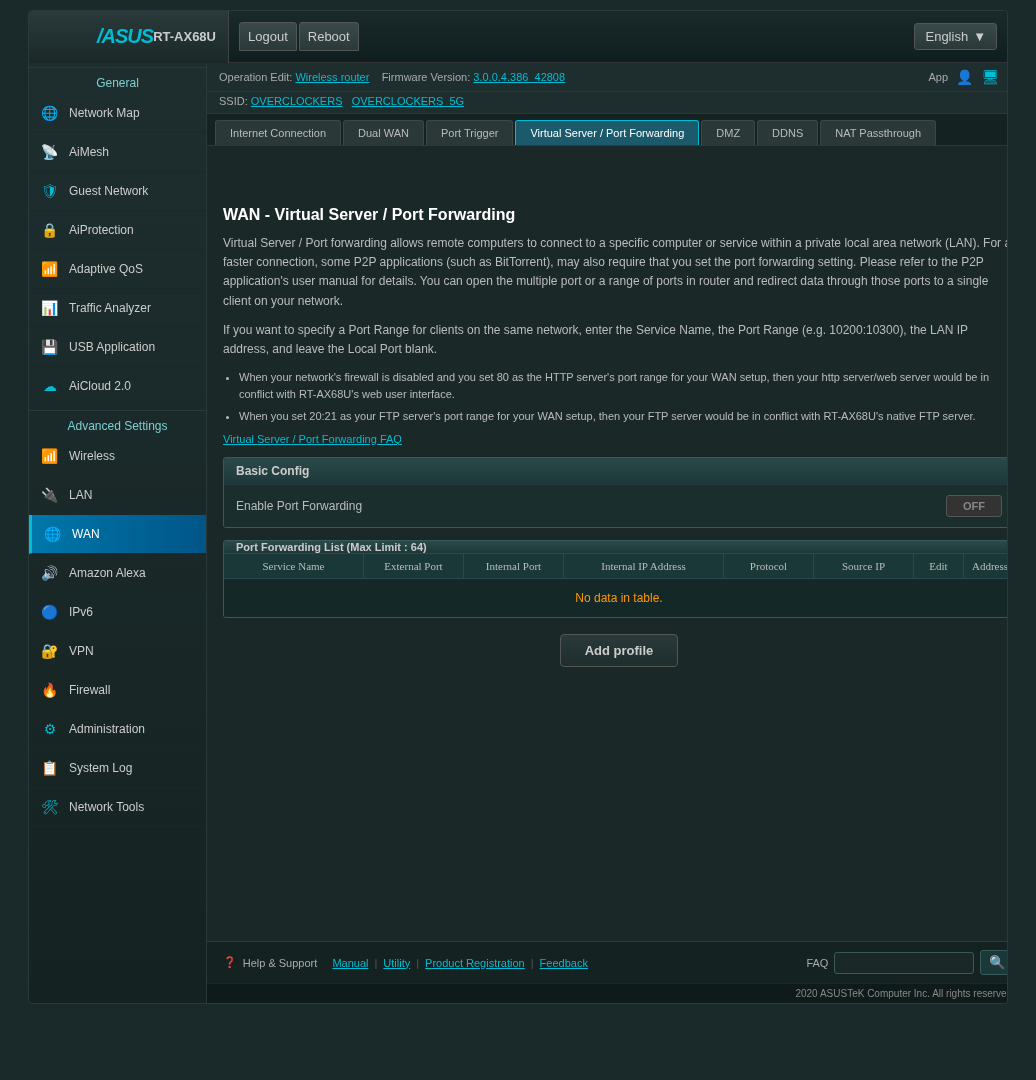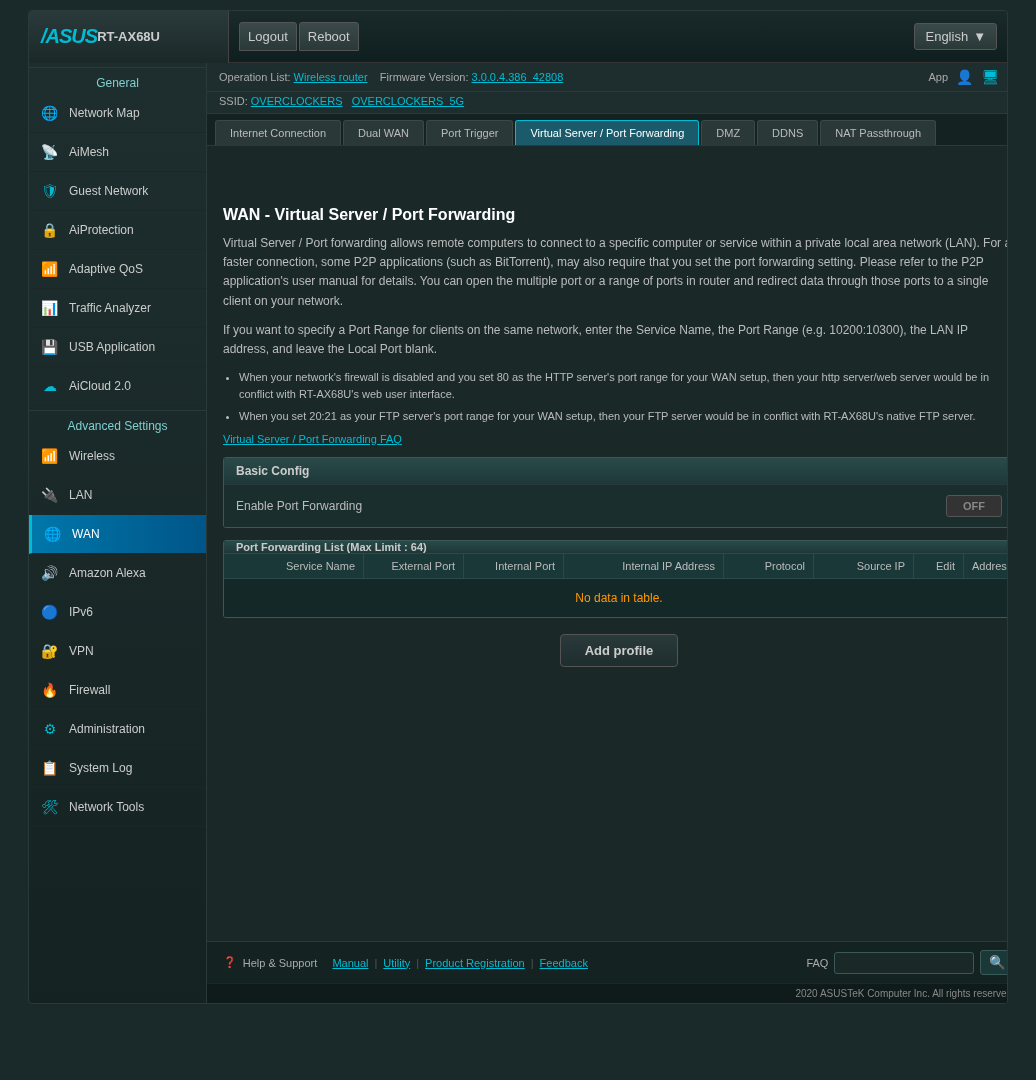--- a/index.html
+++ b/index.html
@@ -32,20 +32,21 @@
       border-bottom: 1px solid #333;
     }
     .logo-area {
       background: linear-gradient(180deg, #2a3a3a 0%, #1a2828 100%);
       height: 52px;
       display: flex;
       align-items: center;
       padding: 0 12px;
       min-width: 200px;
       border-right: 1px solid #444;
+      justify-content: flex-end;
     }
     .logo-asus {
       color: #00bcd4;
       font-size: 20px;
       font-weight: bold;
       font-style: italic;
       letter-spacing: -1px;
     }
     .logo-model {
       color: #ccc;
@@ -313,22 +314,23 @@
     .table-cols {
       display: grid;
       grid-template-columns: 140px 100px 100px 160px 90px 100px 50px 50px;
       background: #1a3838;
       border-top: 1px solid #2a4a4a;
     }
     .table-col-header {
       padding: 6px 8px;
       color: #bbb;
       font-size: 11px;
-      text-align: right;
+      text-align: center;
       border-right: 1px solid #2a4a4a;
+      font-family: Liberation Serif, serif;
     }
     .table-col-header:last-child { border-right: none; }
     .table-no-data {
       background: #152828;
       padding: 12px;
       text-align: center;
       color: #ff9800;
       font-size: 12px;
       border-top: 1px solid #2a4a4a;
     }
@@ -515,21 +517,21 @@
         <span class="icon">🛠</span>
         <span class="label">Network Tools</span>
       </div>
 
     </div>
 
     <div class="content-area">
 
       <div class="top-bar">
         <div class="top-bar-left">
-          <span>Operation List:</span>
+          <span>Operation Edit:</span>
           <span class="highlight">Wireless router</span>
           &nbsp;&nbsp;
           <span>Firmware Version:</span>
           <span class="highlight">3.0.0.4.386_42808</span>
         </div>
         <div class="top-bar-right">
           <span class="app-label">App</span>
           <span class="top-bar-icon">👤</span>
           <span class="top-bar-icon">🖥</span>
           <span class="top-bar-icon green">⇄</span>

